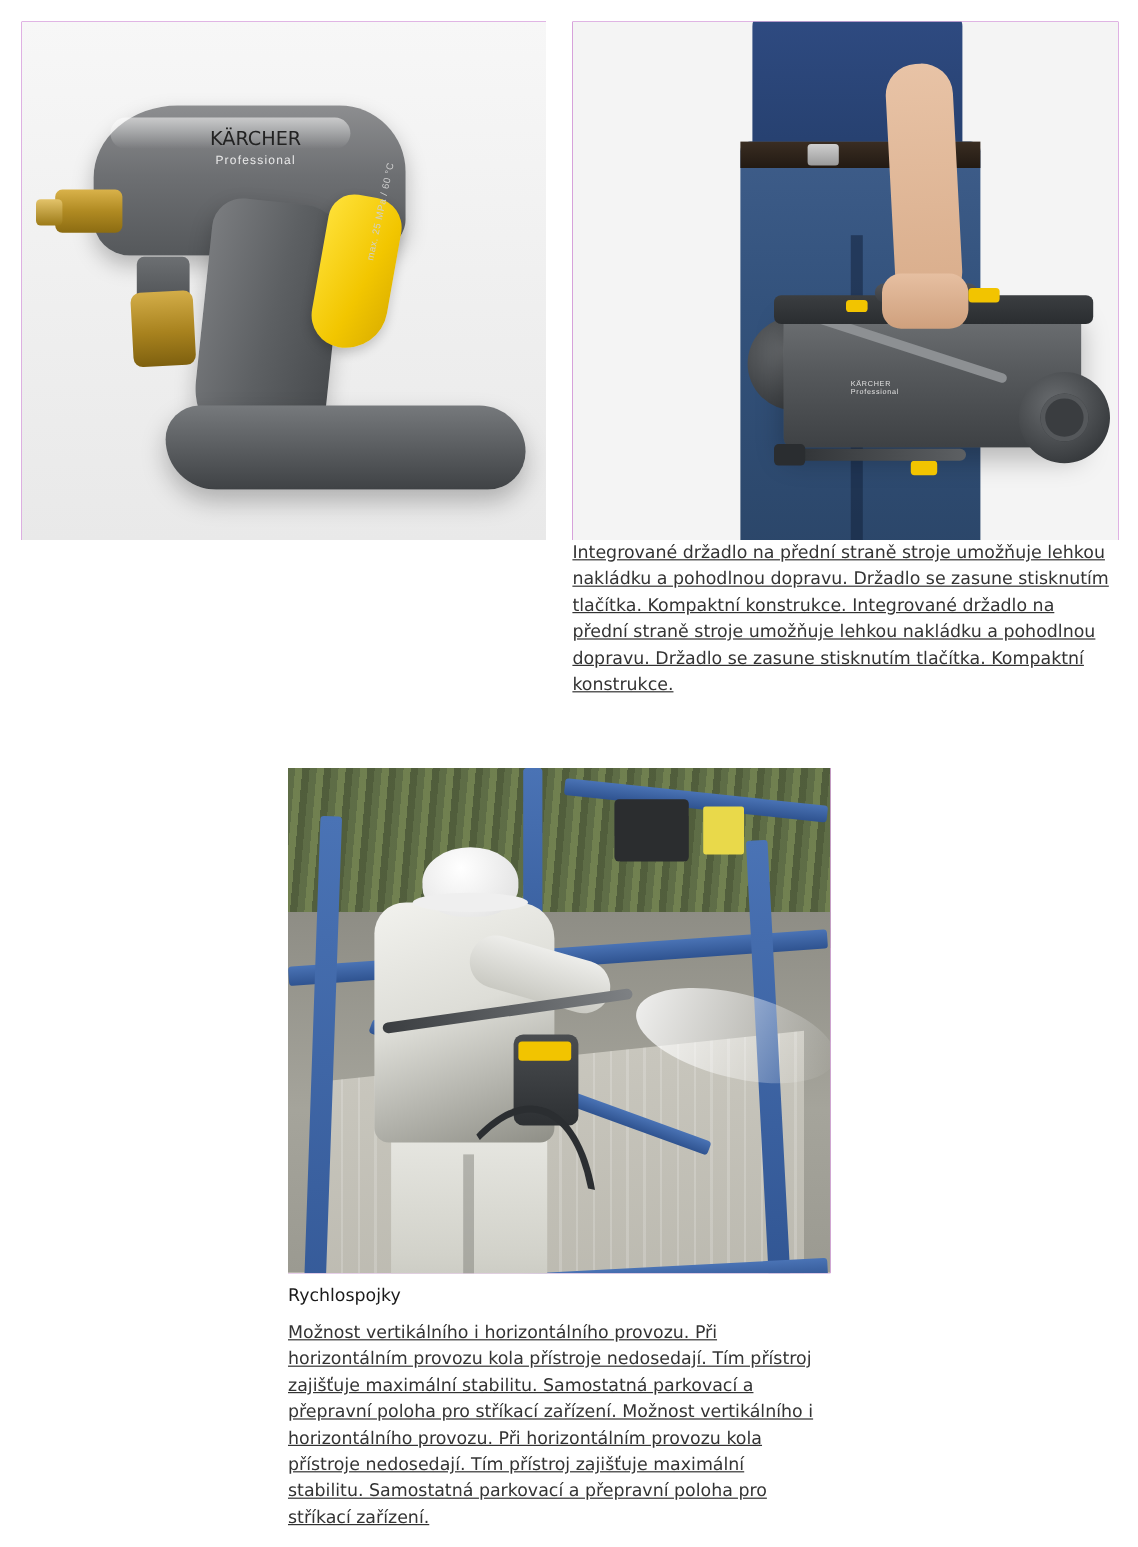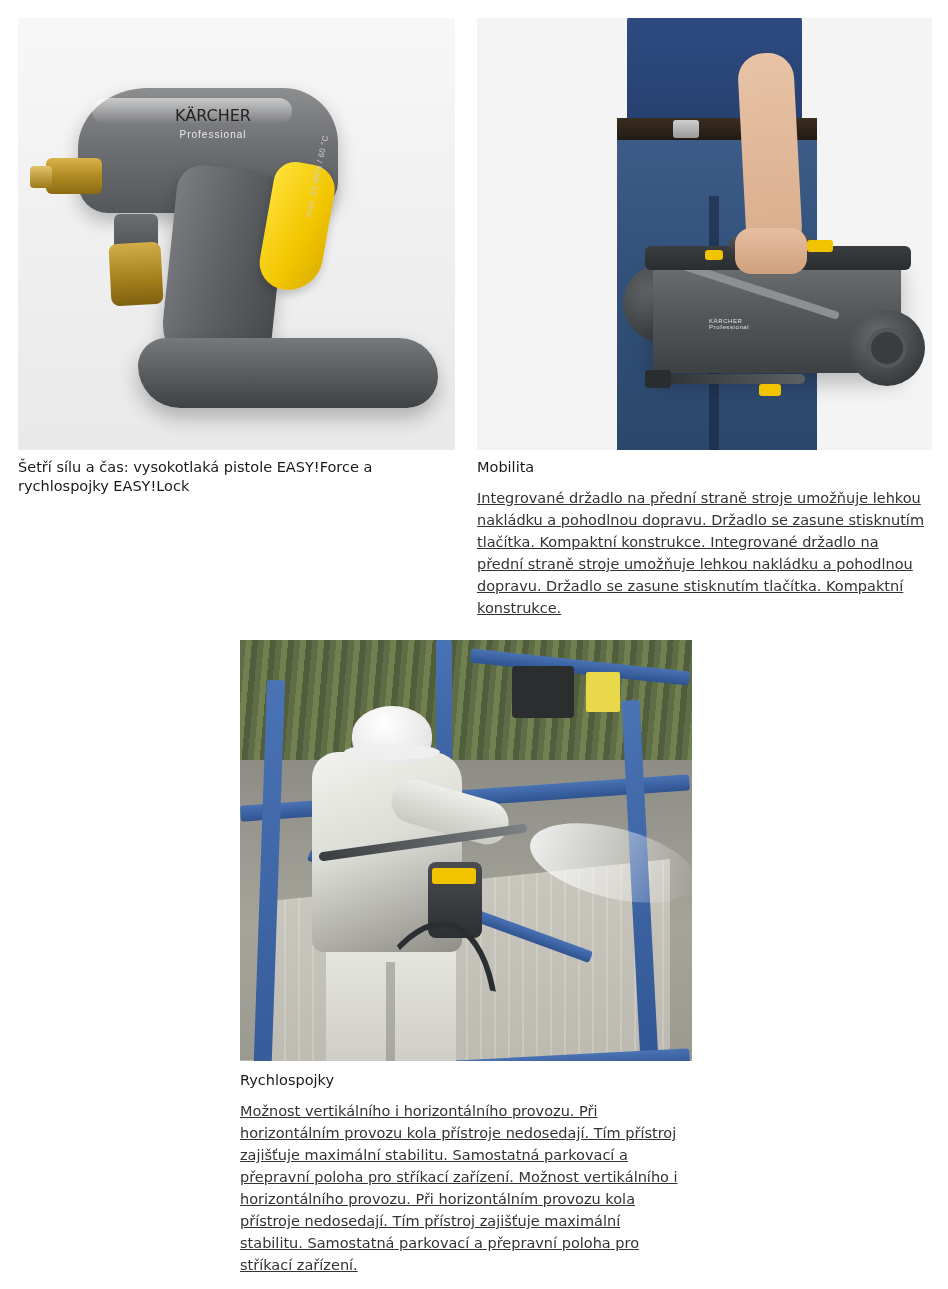--- a/index.html
+++ b/index.html
@@ -577,21 +577,20 @@
         <div class="gun-grip"></div>
         <div class="gun-grip-base"></div>
         <div class="gun-trigger"></div>
         <div class="gun-nozzle"></div>
         <div class="gun-nozzle-tip"></div>
         <div class="gun-inlet-neck"></div>
         <div class="gun-inlet"></div>
         <div class="gun-side-text">max. 25 MPa / 60 °C</div>
       </div>
     </div>
-    <div class="feature-title" style="width:420px;">Šetří sílu a čas: vysokotlaká pistole EASY!Force a rychlospojky EASY!Lock</div>
   </div>
 
   <div class="feature" style="left:477px; top:18px; width:455px;">
     <div class="img-frame" style="width:455px; height:432px;">
       <div class="carry-scene">
         <div class="carry-shirt"></div>
         <div class="carry-jeans"></div>
         <div class="carry-belt"></div>
         <div class="carry-buckle"></div>
         <div class="carry-arm"></div>
@@ -606,21 +605,20 @@
         <div class="machine-yellow-3"></div>
         <div class="machine-lance"></div>
         <div class="machine-lance-tip"></div>
         <div class="wheel-right"></div>
         <div class="machine-brand">
           <span>KÄRCHER</span>
           <span>Professional</span>
         </div>
       </div>
     </div>
-    <div class="feature-title">Mobilita</div>
     <div class="feature-body" style="width:450px;">Integrované držadlo na přední straně stroje umožňuje lehkou nakládku a pohodlnou dopravu. Držadlo se zasune stisknutím tlačítka. Kompaktní konstrukce. Integrované držadlo na přední straně stroje umožňuje lehkou nakládku a pohodlnou dopravu. Držadlo se zasune stisknutím tlačítka. Kompaktní konstrukce.</div>
   </div>
 
   <div class="feature" style="left:240px; top:640px; width:452px;">
     <div class="img-frame" style="width:452px; height:421px;">
       <div class="plat-scene">
         <div class="plat-grass"></div>
         <div class="plat-ground"></div>
         <div class="plat-floor"></div>
         <div class="plat-floor-lines"></div>

